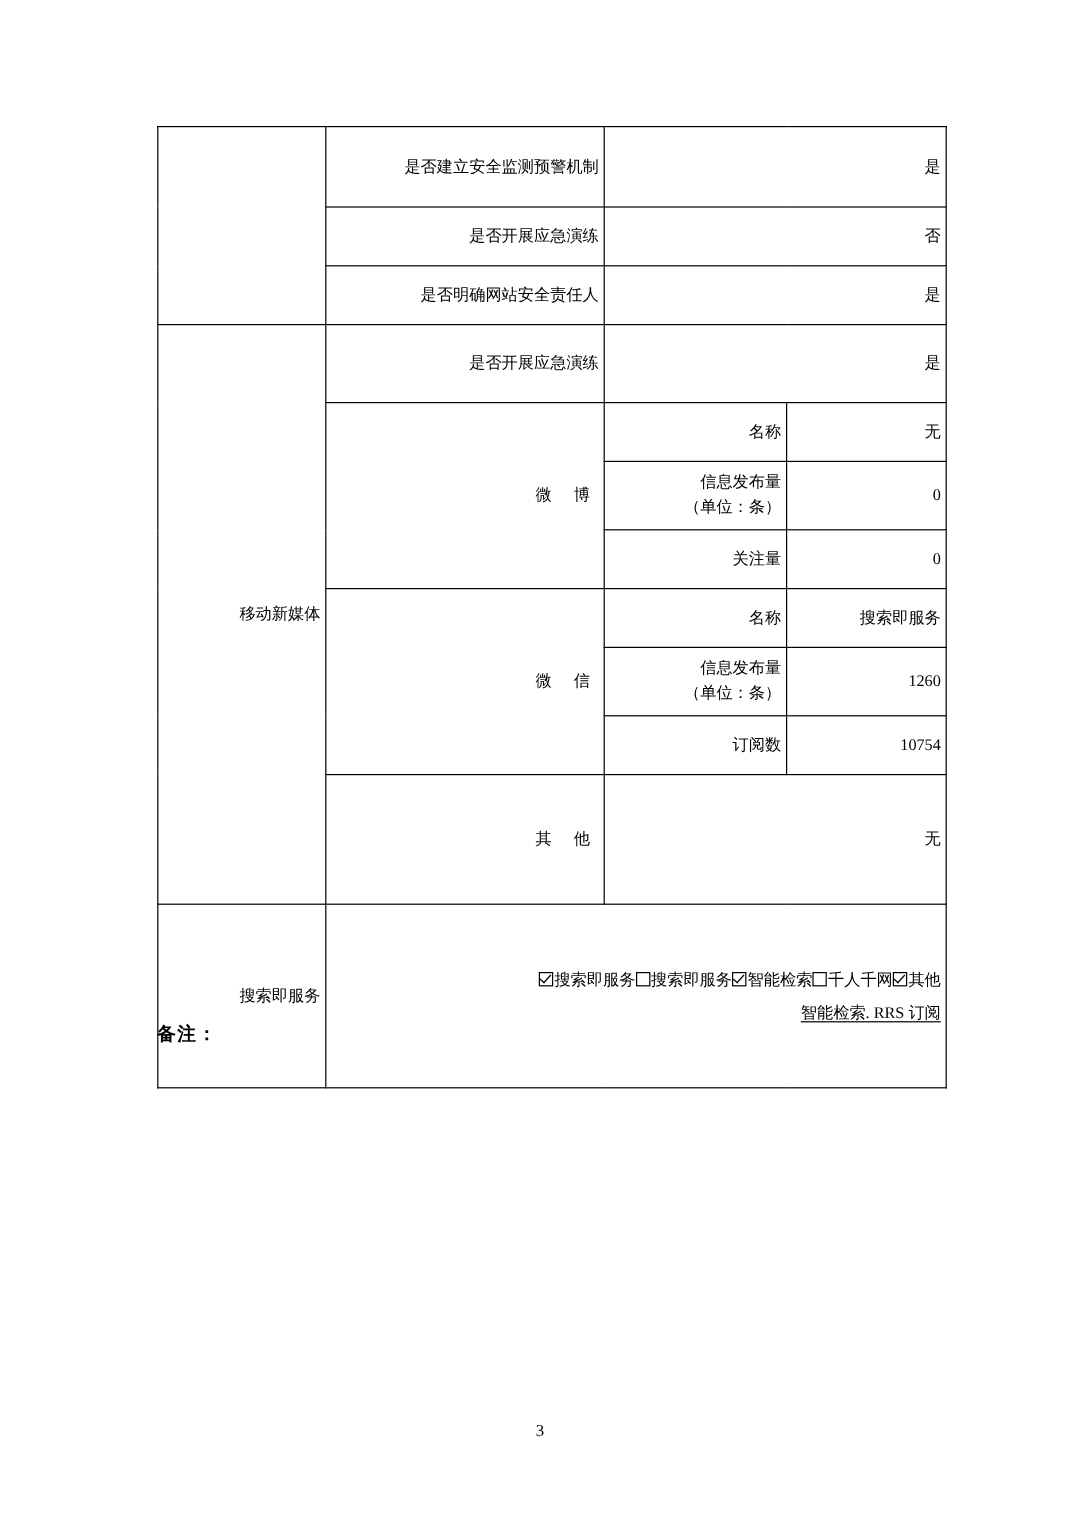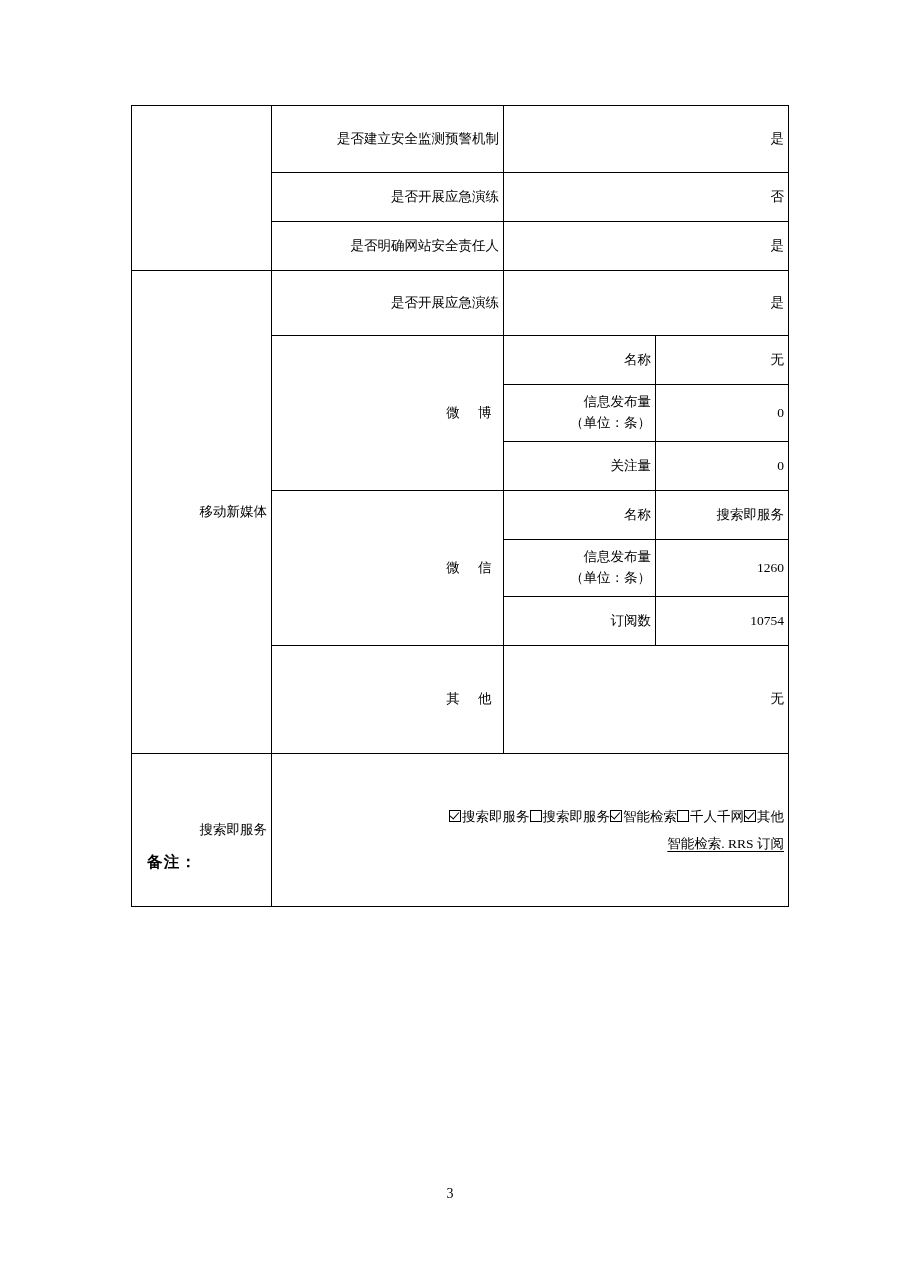--- a/index.html
+++ b/index.html
@@ -87,21 +87,21 @@
   .opt-label {
     margin-right: 0px;
     font-family: Liberation Serif, serif;
   }
   .underline-text {
     text-decoration: underline;
     text-underline-offset: 3px;
   }
   .remark {
     position: absolute;
-    left: 147px;
+    left: 131px;
     top: 852px;
     font-size: 15.5px;
     font-weight: bold;
     letter-spacing: 0.08em;
     font-family: "Liberation Serif", "DejaVu Serif", serif;
   }
   .page-number {
     position: absolute;
     left: 0;
     right: 0;

